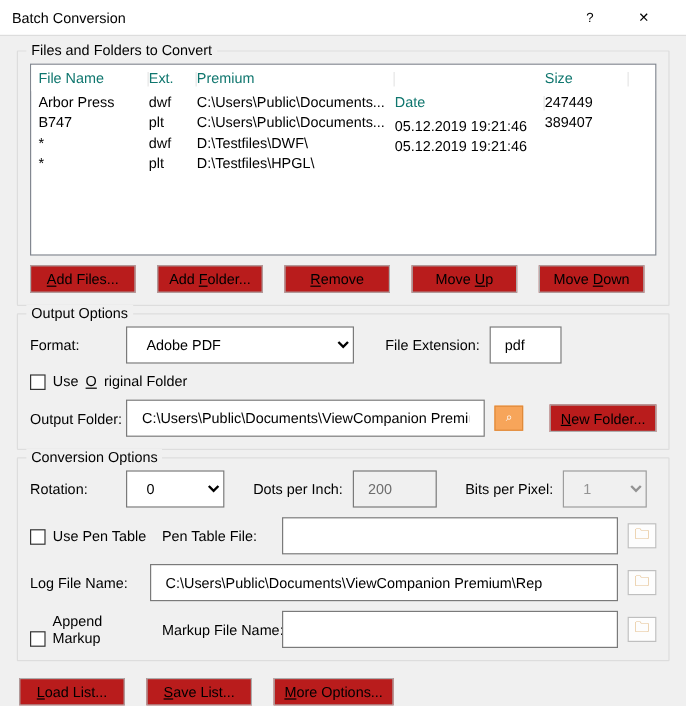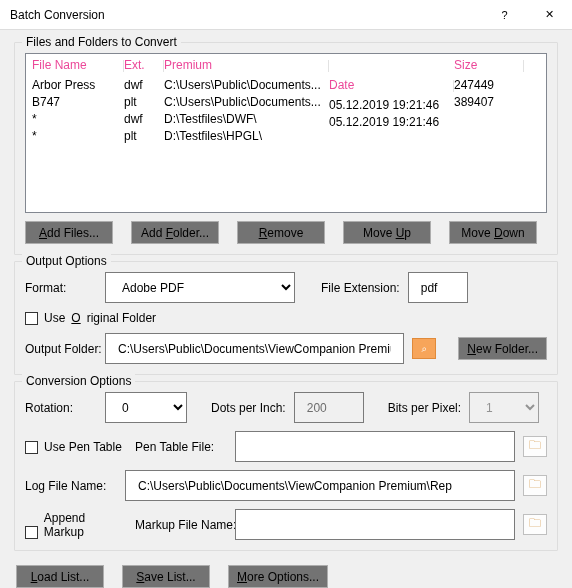--- a/index.html
+++ b/index.html
@@ -11,21 +11,21 @@
     color: #000;
     width: 572px;
     height: 588px;
     overflow: hidden;
   }
   .titlebar {
     height: 30px;
     background: #fff;
     display: flex;
     align-items: center;
-    padding: 0 0 0 10px;
+    padding: 0 13px 0 10px;
     border-bottom: 1px solid #ddd;
   }
   .titlebar .title { flex: 1; }
   .titlebar .tbtn {
     width: 45px;
     height: 30px;
     display: flex;
     align-items: center;
     justify-content: center;
     font-family: "Segoe UI Symbol", sans-serif;
@@ -57,41 +57,41 @@
     display: flex;
     align-items: center;
     padding: 2px 6px;
   }
   .lv-head {
     height: 22px;
     background: #fff;
   }
   .lv-head .col {
     position: relative;
-    color: #ec4899;
+    color: #0f766e;
   }
   .lv-head .col::after {
     content: "";
     position: absolute;
     right: 0; top: 2px;
     height: 14px;
     border-right: 1px solid #e2e2e2;
   }
   .lv-row { height: 17px; }
   .col { overflow: hidden; text-overflow: ellipsis; white-space: nowrap; padding-right: 6px; }
   .c-name { width: 92px; }
   .c-ext  { width: 40px; }
   .c-loc  { width: 165px; }
   .c-date { width: 125px; margin-top: 40px; }
   .c-size { width: 70px; }
   .btnrow { display: flex; gap: 18px; margin-top: 8px; }
   button.win {
     font: inherit;
     height: 23px;
-    background: #737373;
+    background: #b91c1c;
     border: 1px solid #adadad;
     padding: 0 8px;
     min-width: 88px;
   }
   button.win.focus {
     border: 1px solid #0078d7;
     outline: 1px solid #0078d7;
     outline-offset: -1px;
   }
   .accel { text-decoration: underline; }

